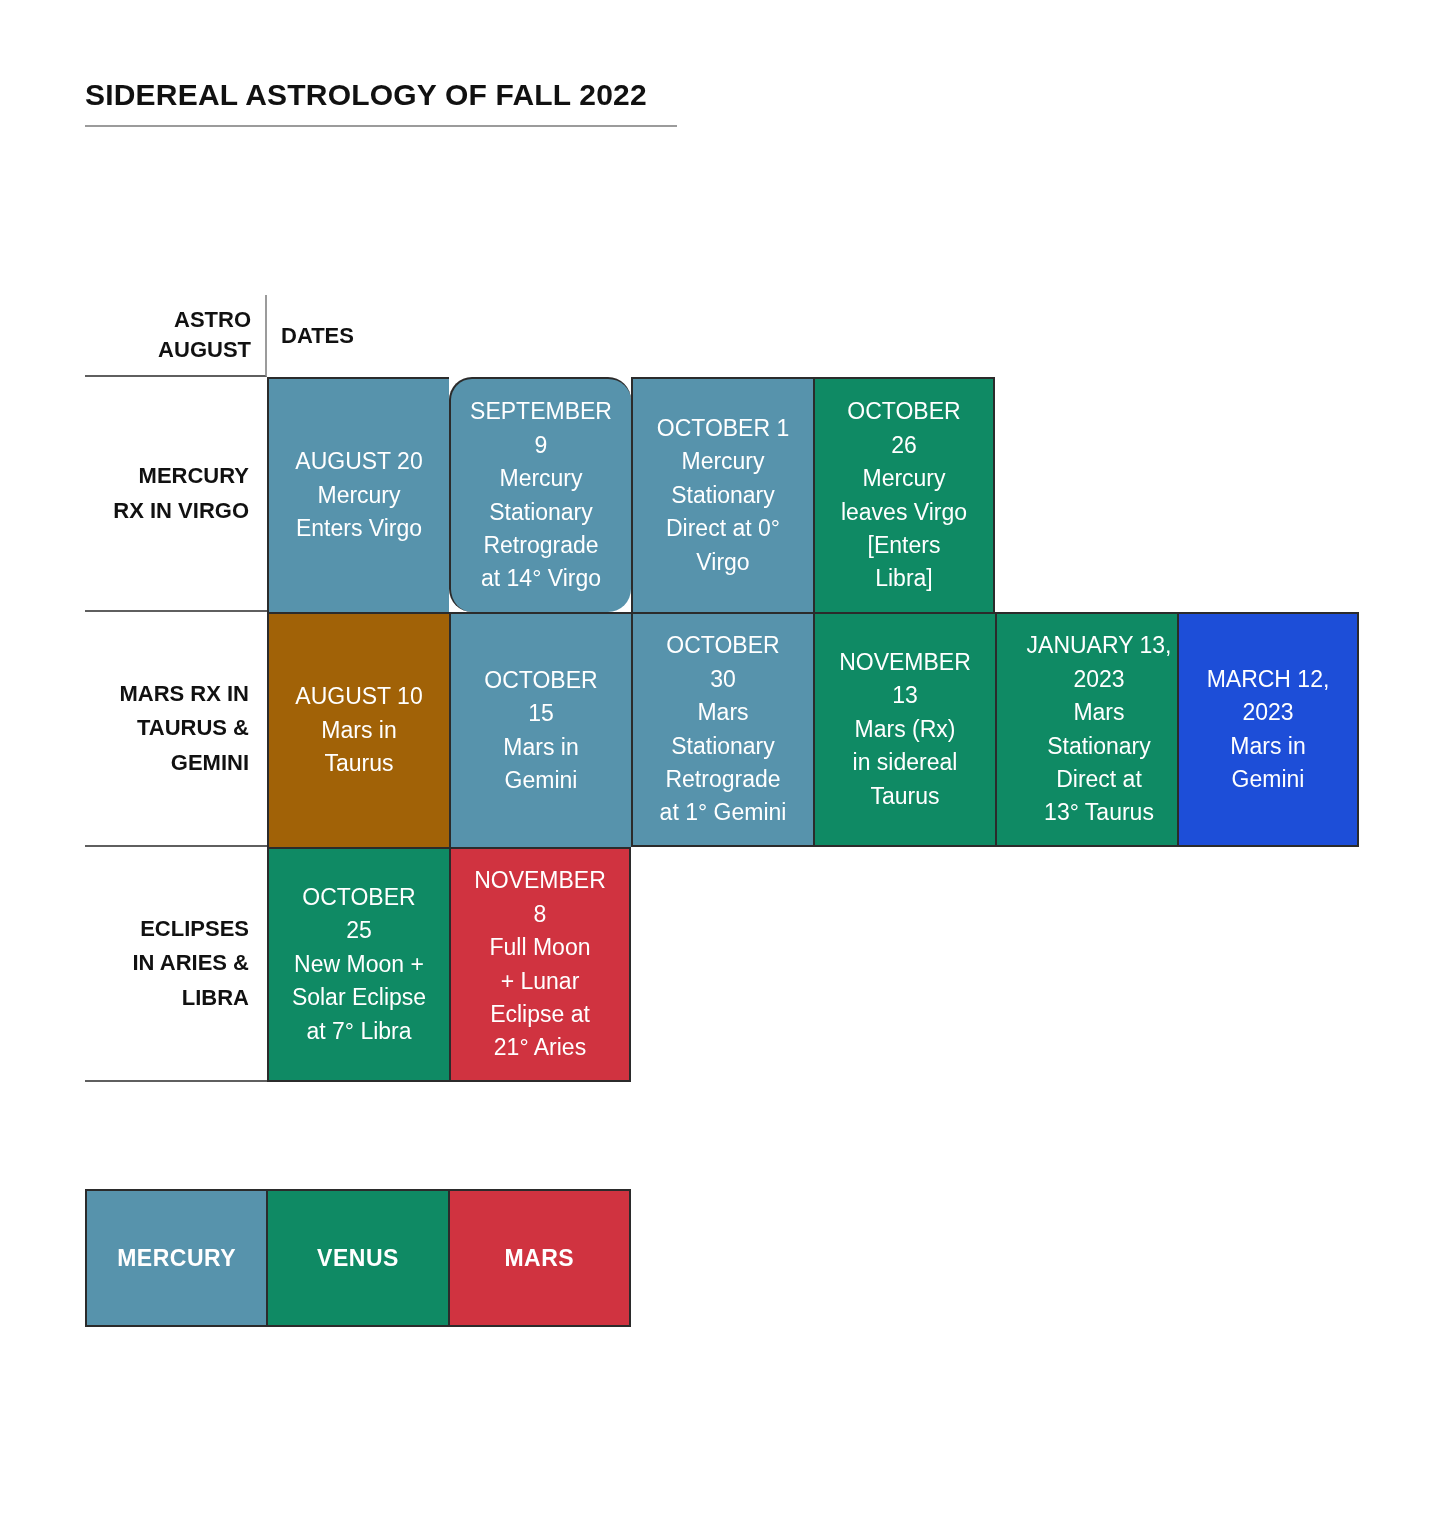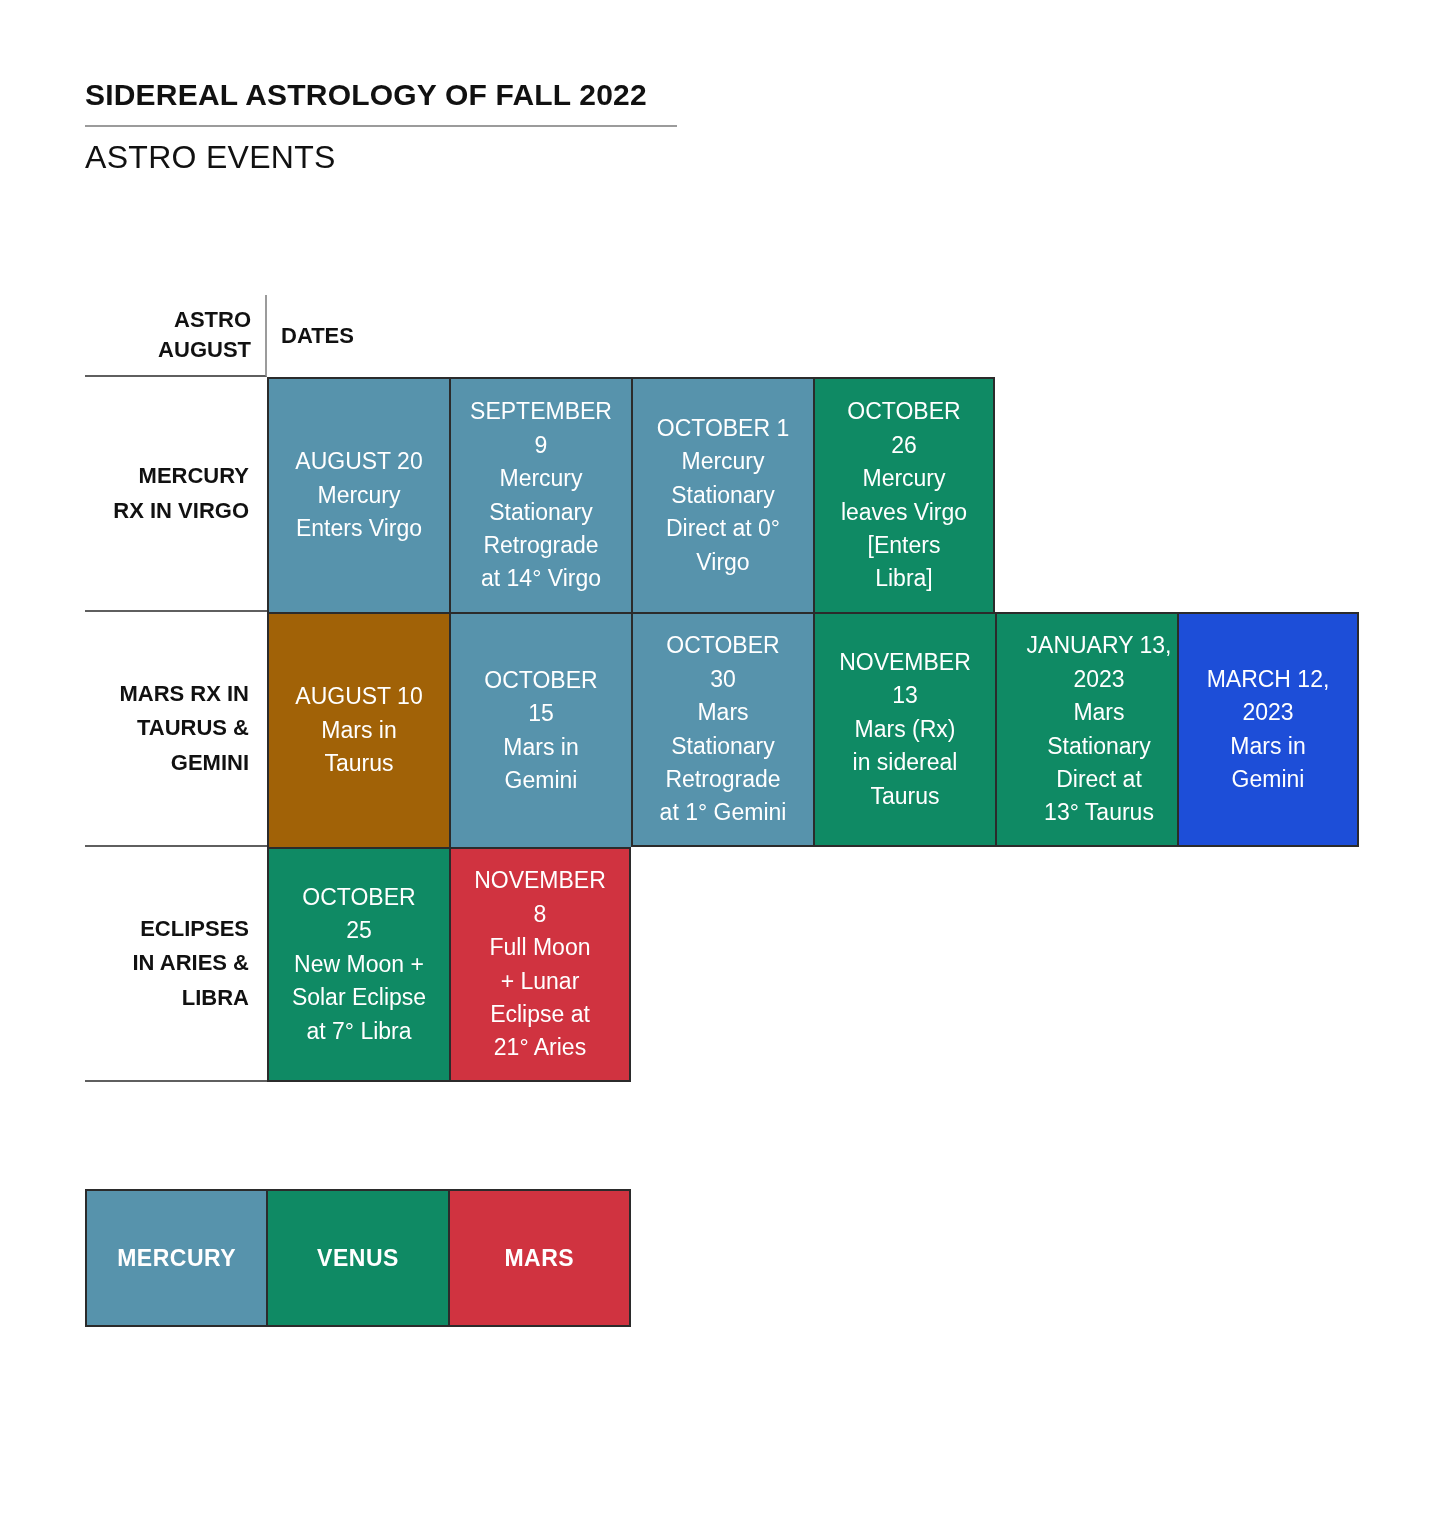--- a/index.html
+++ b/index.html
@@ -141,34 +141,33 @@
   .legend .swatch + .swatch { margin-left: -2px; }
 </style>
 </head>
 <body>
 
 <div class="page">
 
   <div class="hdr">
     <h1>SIDEREAL ASTROLOGY OF FALL 2022</h1>
     <div class="rule"></div>
-    <div class="sub">ASTRO EVENTS</div>
   </div>
 
   <div class="grid">
     <div class="corner">ASTRO
 AUGUST</div>
     <div class="dates">DATES</div>
 
   <div class="rowlabel" style="grid-row: 2;">MERCURY
 RX IN VIRGO</div>
       <div class="cell" style="grid-area: 2 / 2; background: rgb(87, 147, 172); border-left: 2px solid rgb(43, 43, 43); border-top: 2px solid rgb(43, 43, 43);">AUGUST 20
 Mercury
 Enters Virgo</div>
-      <div class="cell" style="grid-area: 2 / 3; background: rgb(87, 147, 172); border-left: 2px solid rgb(43, 43, 43); border-top: 2px solid rgb(43, 43, 43);">SEPTEMBER
+      <div class="cell" style="grid-area: 2 / 3; background: rgb(87, 147, 172); border-left: 2px solid rgb(43, 43, 43); border-top: 2px solid rgb(43, 43, 43); border-radius: 23px;">SEPTEMBER
 9
 Mercury
 Stationary
 Retrograde
 at 14° Virgo</div>
       <div class="cell" style="grid-area: 2 / 4; background: rgb(87, 147, 172); border-left: 2px solid rgb(43, 43, 43); border-top: 2px solid rgb(43, 43, 43);">OCTOBER 1
 Mercury
 Stationary
 Direct at 0°
 Virgo</div>

